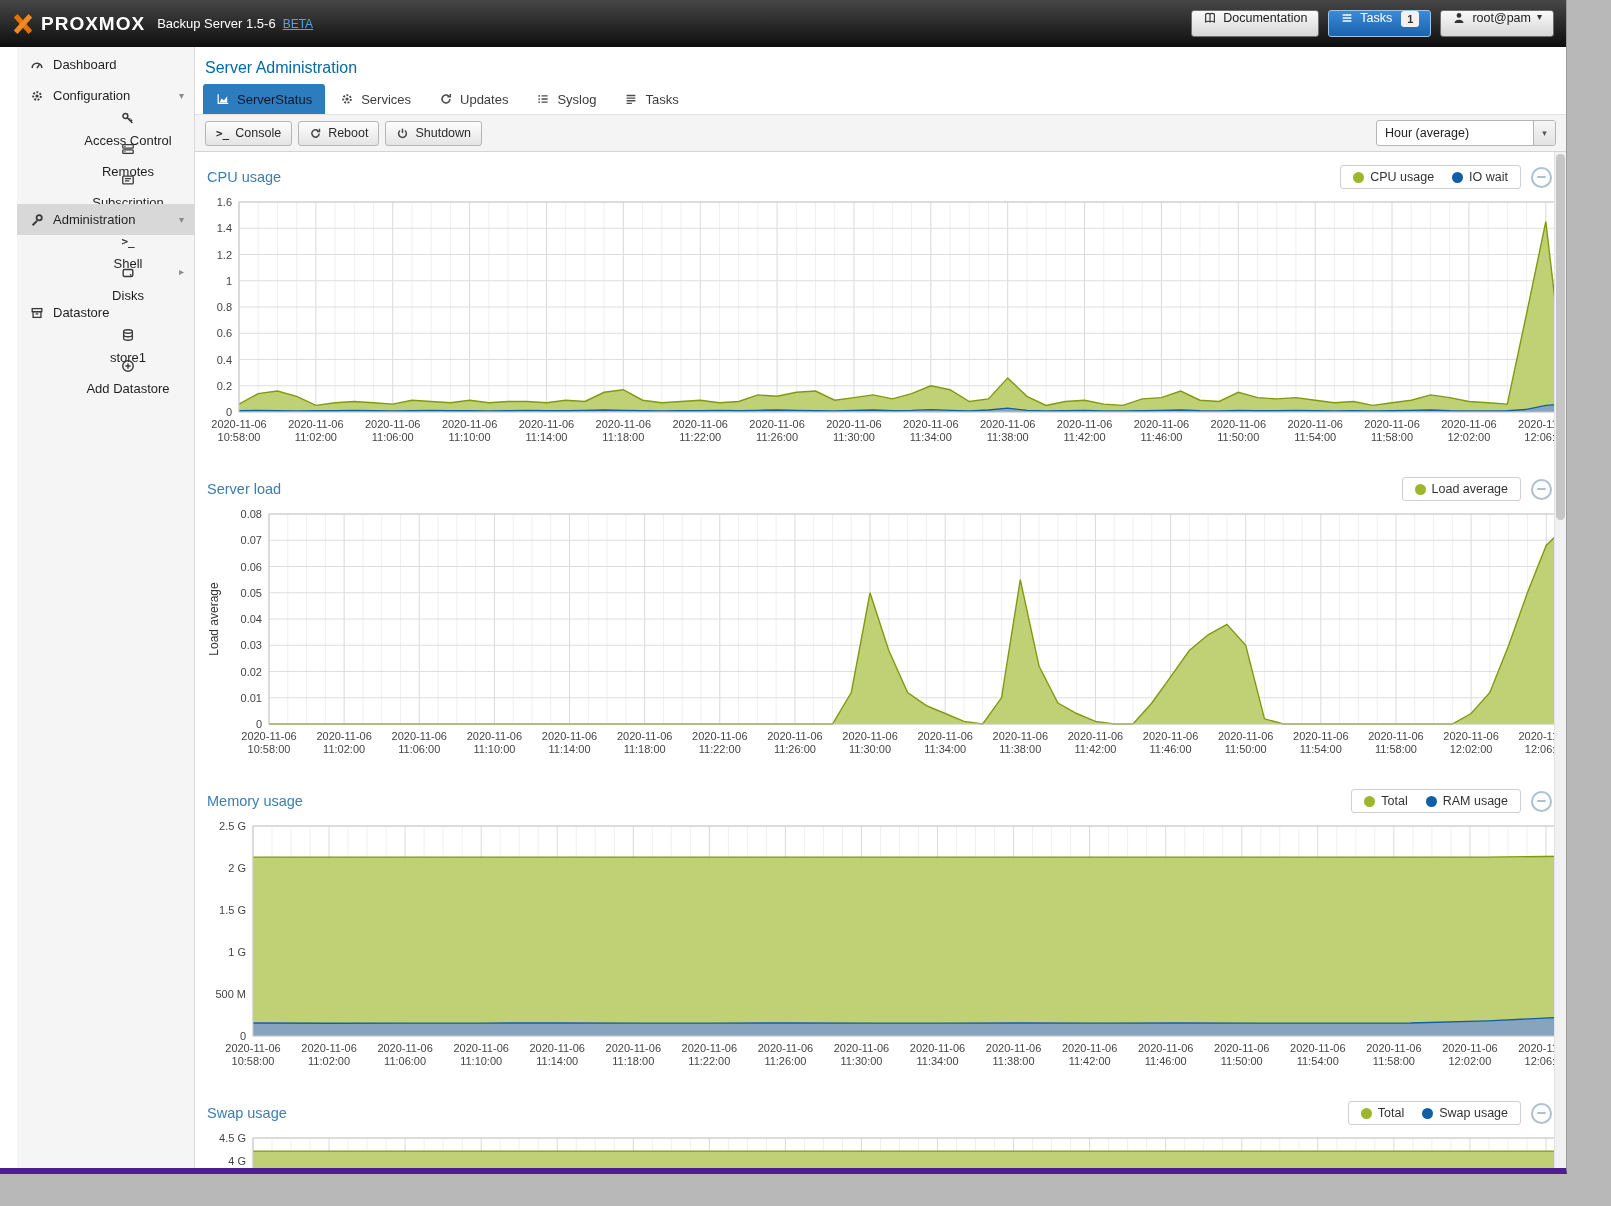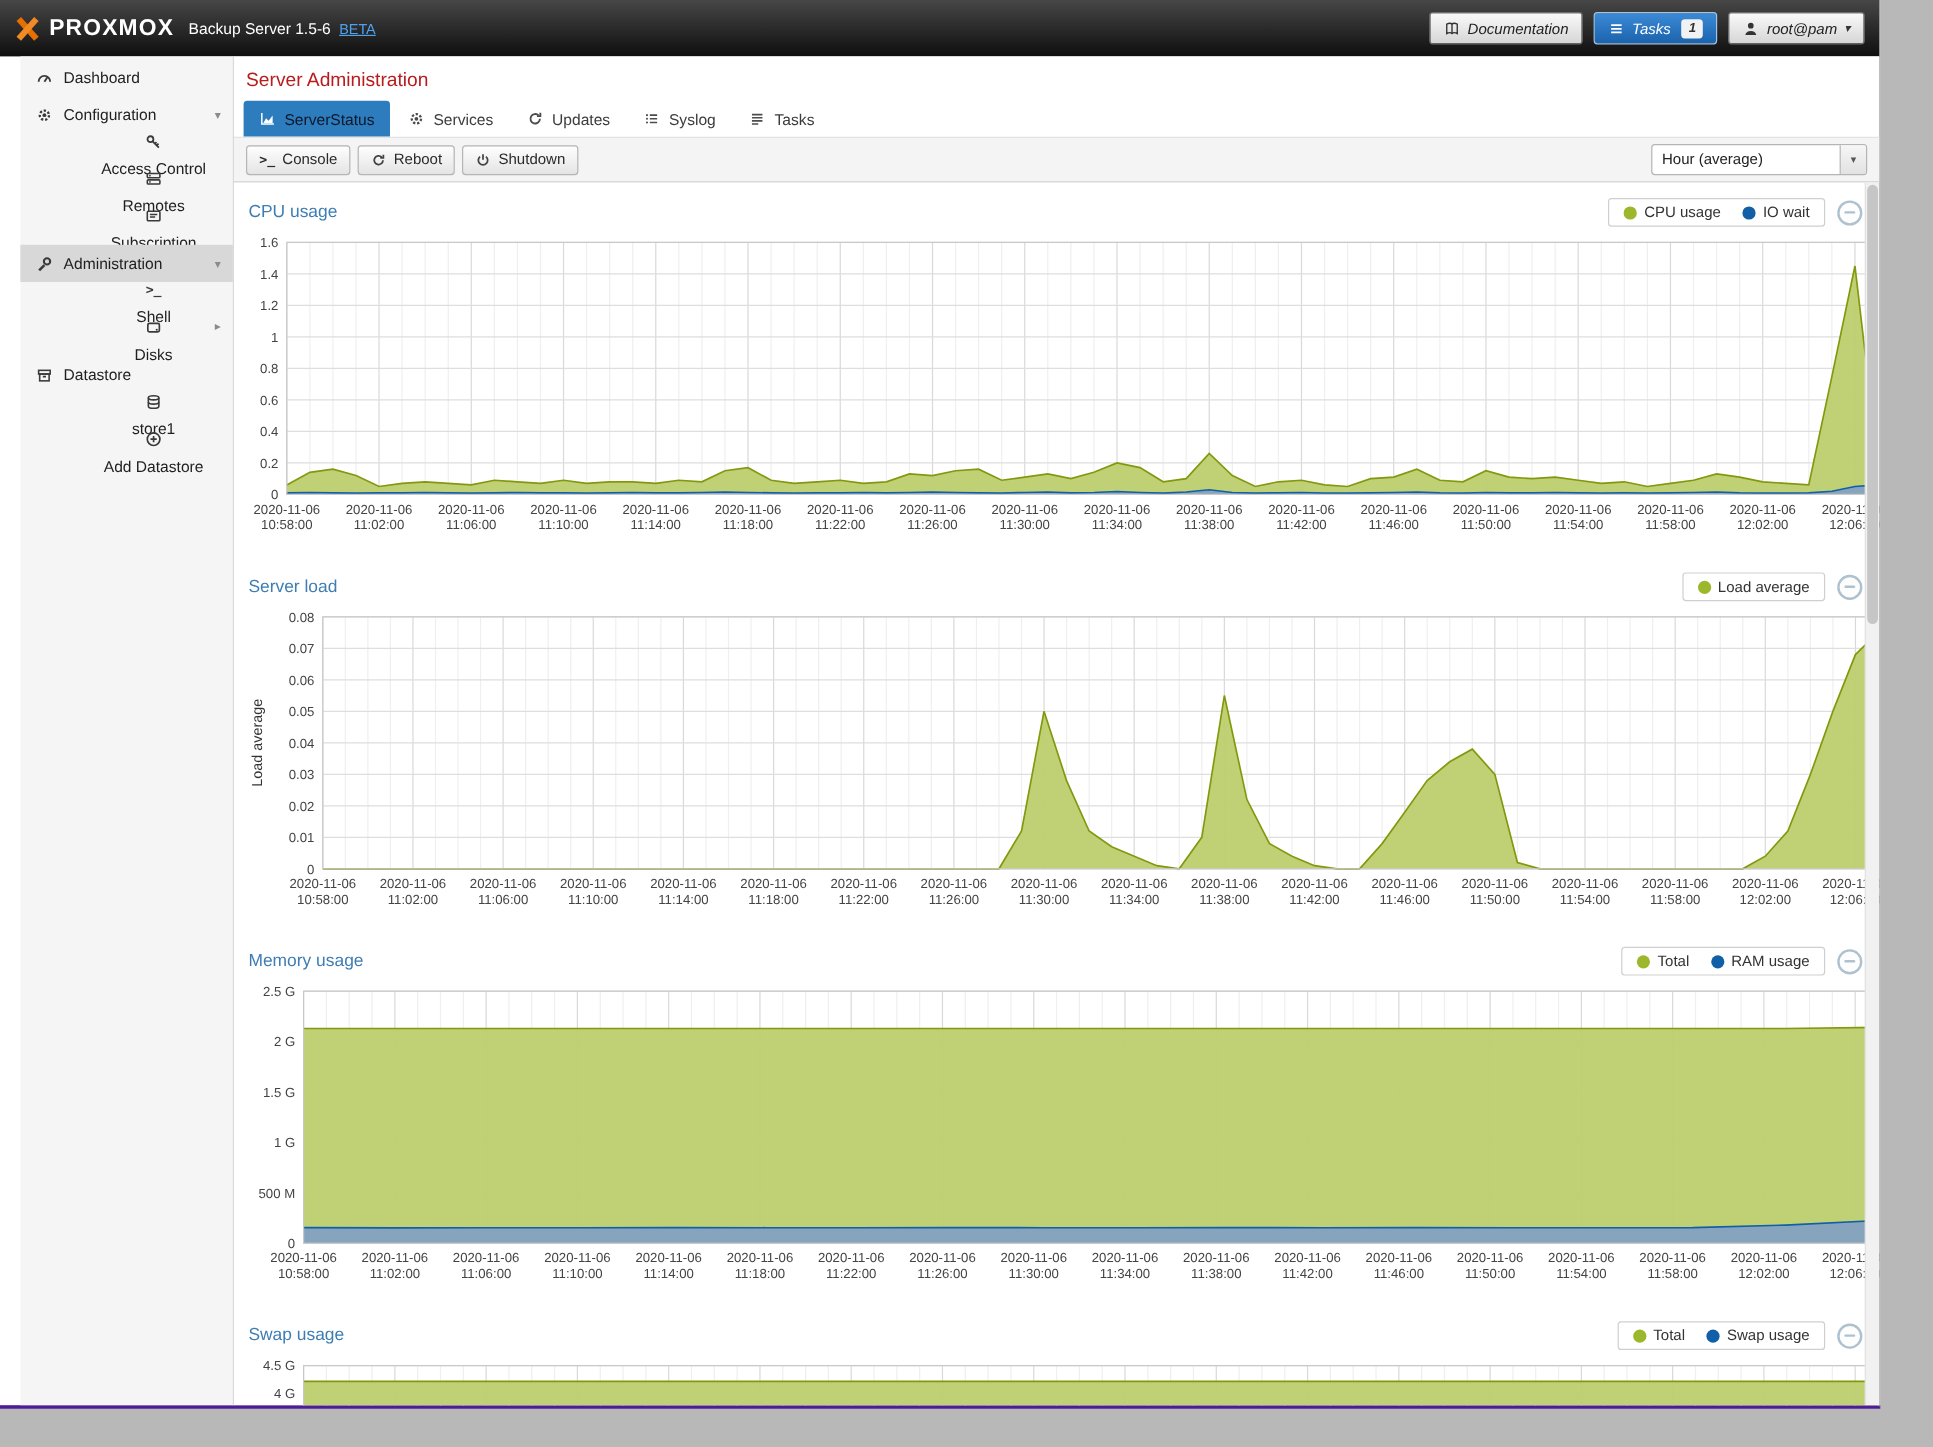--- a/index.html
+++ b/index.html
@@ -1,51 +1,51 @@
 <!DOCTYPE html>
 <html><head>
 <meta charset="utf-8">
 <style>
   * { margin:0; padding:0; box-sizing:border-box; }
   html,body { width:1611px; height:1206px; }
   body { background:#b8b8b8; font-family:"Liberation Sans", sans-serif; overflow:hidden; }
   .app { position:absolute; top:0; left:0; width:1567px; height:1174px; background:#fff;
-         display:flex; flex-direction:column; border-right:1px solid #9a9a9a; border-bottom:3px solid #4c1d95; }
+         display:flex; flex-direction:column; border-right:1px solid #9a9a9a; border-bottom:6px solid #4c1d95; }
 
   
   .topbar { height:47px; flex:0 0 auto; background:linear-gradient(#474747,#0e0e0e);
             display:flex; align-items:center; padding:0 12px; }
   .logo { display:flex; align-items:center; gap:7px; }
   .logo-text { color:#fff; font-weight:bold; font-size:19px; letter-spacing:1px; }
   .app-title { color:#fff; font-size:13px; margin-left:12px; }
   .beta { color:#4ea2f0; font-size:12px; margin-left:7px; text-decoration:underline; cursor:pointer; }
   .header-right { margin-left:auto; display:flex; gap:9px; align-items:center; }
-  .hbtn { display:inline-flex; align-items:center; gap:6px; height:27px; padding:0 11px;
+  .hbtn { display:inline-flex; align-items:flex-start; gap:6px; height:27px; padding:0 11px;
           font-size:12.5px; color:#222; background:linear-gradient(#fafafa,#d6d6d6);
-          border:1px solid #6e6e6e; border-radius:3px; cursor:pointer; font-family:inherit;font-style:italic; }
+          border:1px solid #6e6e6e; border-radius:3px; cursor:pointer; font-family:inherit; }
   .hbtn svg { display:block; color:#333; }
   .hbtn.tasks { background:linear-gradient(#3c8ad6,#1b63ad); border:1px solid #9fc4e6; color:#fff; }
   .hbtn.tasks svg { color:#fff; }
   .badge { background:#f2f2f2; color:#333; border-radius:3px; font-size:11px; font-weight:bold;
            padding:2px 6px; margin-left:3px; }
   .caret { font-size:10px; color:#333; }
 
   
   .body-row { flex:1; display:flex; min-height:0;margin-left:17px; }
   .sidebar { width:178px; flex:0 0 auto; background:#f5f5f5; border-right:1px solid #d9d9d9; padding-top:2px; }
   .side-item { position:relative; height:31px; display:flex; align-items:center; gap:8px;
                padding-left:12px; font-size:13px; color:#1f1f1f; cursor:pointer; }
   .side-item.child { padding-left:45px;flex-direction:column; }
   .side-item.selected { background:#d8d8d8; }
   .sicon { width:16px; display:inline-flex; justify-content:center; color:#3a3a3a; flex:0 0 auto; }
   .glyph { font-family:"DejaVu Sans Mono", monospace; font-size:11px; font-weight:bold; }
   .expander { position:absolute; right:10px; color:#8b8b8b; font-size:10px; }
 
   .main { flex:1; display:flex; flex-direction:column; min-width:0; background:#fff; }
-  .page-title { font-size:16px; font-weight:normal; color:#b91c1c; padding:12px 0 7px 10px; }
+  .page-title { font-size:16px; font-weight:normal; color:#0369a1; padding:12px 0 7px 10px; }
   .tabbar { display:flex; gap:2px; padding-left:8px; height:30px; align-items:flex-end; flex:0 0 auto; }
   .tab { display:inline-flex; align-items:center; gap:7px; height:30px; padding:0 13px;
          font-size:13px; color:#3c3c3c; border-radius:3px 3px 0 0; cursor:pointer; }
   .tab svg { color:#4c4c4c; }
   .tab.active { background:#2d7cbd; color:#0f172a; }
   .tab.active svg { color:#fff; }
 
   .toolbar { display:flex; align-items:center; gap:6px; padding:5px 10px; background:#f4f4f4;
              border-top:1px solid #e3e3e3; border-bottom:1px solid #d4d4d4; flex:0 0 auto; }
   .tbtn { display:inline-flex; align-items:center; gap:6px; height:25px; padding:0 10px;

